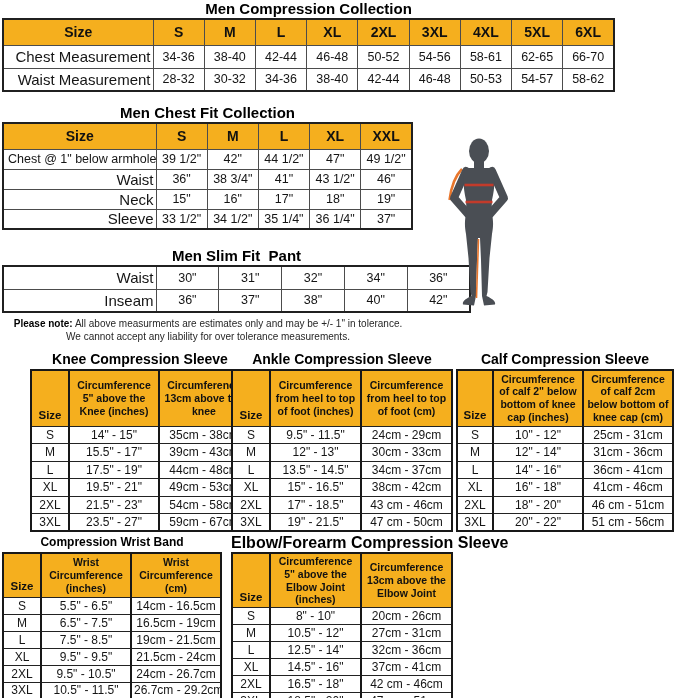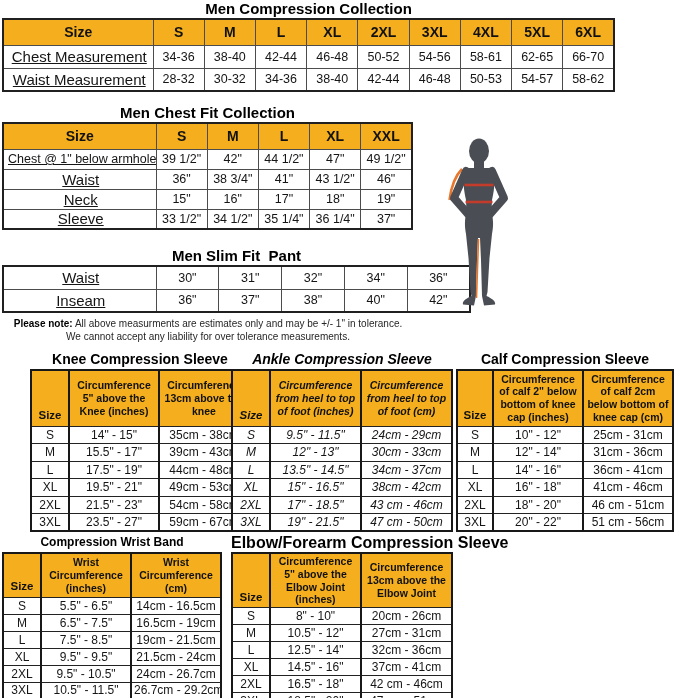--- a/index.html
+++ b/index.html
@@ -12,21 +12,21 @@
   .tbl-title{
     font-weight:bold;font-size:15px;line-height:17px;text-align:center;
     color:#000;margin-bottom:1px;white-space:pre;
   }
   table{border-collapse:collapse;table-layout:fixed;background:#fff;}
   th,td{border:1px solid #4c4c4c;overflow:hidden;padding:0 2px;vertical-align:middle;}
   table.big{border:2px solid #202020;width:100%;}
   table.big thead th{
     background:#F5AF1E;font-weight:bold;font-size:14px;color:#111;text-align:center;
   }
-  table.big tbody th{font-weight:normal;font-size:15px;text-align:center;padding-left:4px;white-space:nowrap;text-decoration:underline;}
+  table.big tbody th{font-weight:normal;font-size:15px;text-align:right;padding-left:4px;white-space:nowrap;}
   table.big td{font-size:12.5px;text-align:center;white-space:nowrap;}
   #t1 thead tr{height:26px;} #t1 tbody tr{height:23px;}
   #t2 thead tr{height:26px;} #t2 tbody tr{height:20px;}
   #t2 tbody tr:first-child th{font-size:12.5px;}
   #t3 tbody tr{height:23px;}
   table.small{border:2px solid #181818;width:100%;}
   table.small th, table.small td{border:1px solid #222;}
   table.small th:not(:first-child), table.small td:not(:first-child){border-left:2px solid #181818;}
   table.small thead th{
     background:#F5AF1E;font-weight:bold;font-size:10.5px;line-height:1.22;
@@ -240,21 +240,21 @@
         </tr>
         <tr>
           <th>3XL</th>
           <td>23.5" - 27"</td>
           <td>59cm - 67cm</td>
         </tr>
       </tbody>
   </table>
 </div>
 
-<div class="sec" style="top:351px;left:231px;width:222px;font-style:italic;">
+<div class="sec" style="top:351px;left:231px;width:222px;">
   <div class="tbl-title" style="font-size:14px;">Ankle Compression Sleeve</div>
   <table class="small r1">
     <colgroup>
         <col style="width:38px">
         <col>
         <col>
       </colgroup>
     <thead>
       <tr>
         <th>Size</th>

